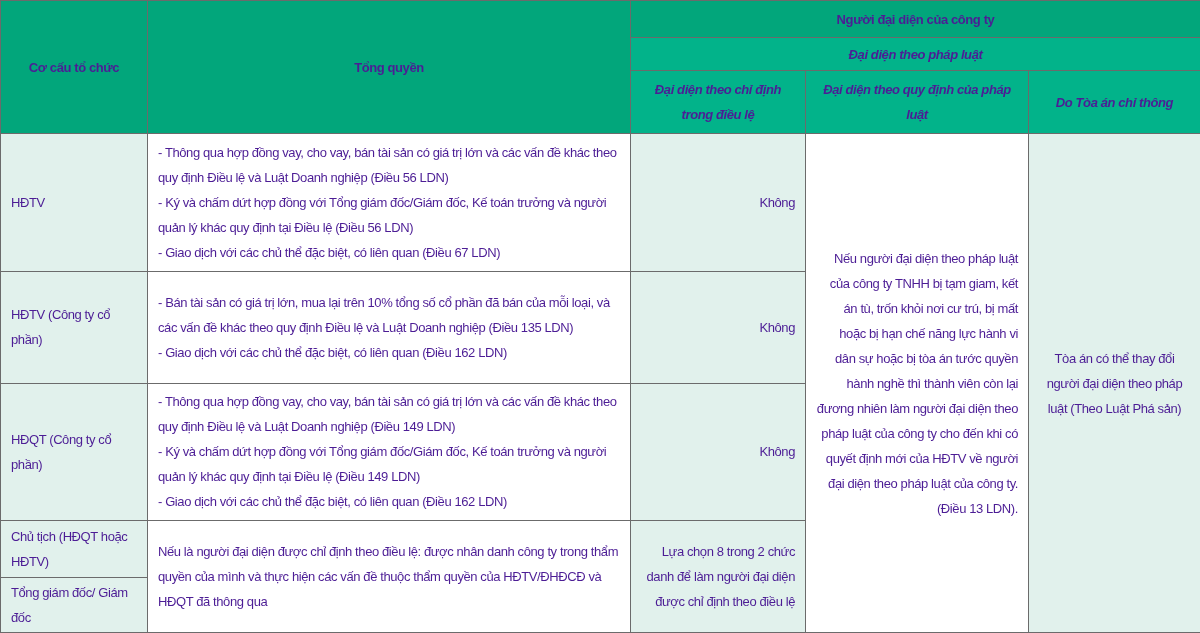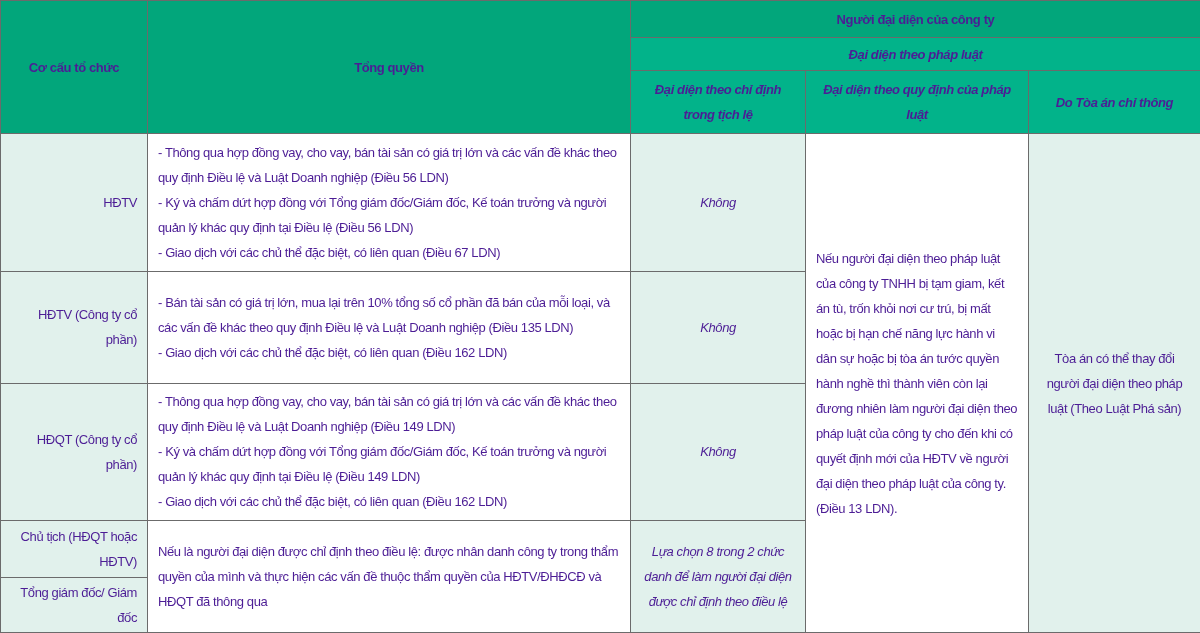--- a/index.html
+++ b/index.html
@@ -23,24 +23,24 @@
   th.hdr {
     background: #02a67b;
     color: #ffffff;
     font-weight: bold;
     text-align: center;
     border-color: #1e6b55;
     font-size: 15.5px;
     line-height: 26px;
   }
   th.hdr.light { background: #02b38a; font-style: italic; }
-  td.org { background: #e1f1ec; text-align: right; padding: 0 6px; }
+  td.org { background: #e1f1ec; text-align: left; padding: 0 6px; }
   td.auth { background: #ffffff; text-align: left; padding-left: 12px; }
-  td.c3 { background: #e1f1ec; text-align: center; font-style: italic; }
-  td.c4 { background: #ffffff; text-align: left; padding: 0 8px; margin-left: 44px; }
+  td.c3 { background: #e1f1ec; text-align: right; }
+  td.c4 { background: #ffffff; text-align: right; padding: 0 8px; margin-left: 44px; }
   td.c5 { background: #e1f1ec; text-align: center; padding: 0 8px; margin-left: 32px; }
   .line { display: block; }
 </style>
 </head>
 <body>
 
 <table class="grid">
   <colgroup>
     <col style="width:147px">
     <col style="width:483px">
@@ -51,21 +51,21 @@
   <tbody>
       <tr style="height:37px">
     <th class="hdr" rowspan="3">Cơ cấu tổ chức</th>
     <th class="hdr" rowspan="3">Tổng quyền</th>
     <th class="hdr" colspan="3">Người đại diện của công ty</th>
   </tr>
   <tr style="height:33px">
     <th class="hdr light" colspan="3">Đại diện theo pháp luật</th>
   </tr>
   <tr style="height:63px">
-    <th class="hdr light">Đại diện theo chỉ định trong tịch lệ</th>
+    <th class="hdr light">Đại diện theo chỉ định trong điều lệ</th>
     <th class="hdr light">Đại diện theo quy định của pháp luật</th>
     <th class="hdr light">Do Tòa án chỉ thông</th>
   </tr>
 
   <tr style="height:137px">
     <td class="org">HĐTV</td>
     <td class="auth">
       <span class="line">- Thông qua hợp đồng vay, cho vay, bán tài sản có giá trị lớn và các vấn đề khác theo quy định Điều lệ và Luật Doanh nghiệp (Điều 56 LDN)</span>
       <span class="line">- Ký và chấm dứt hợp đồng với Tổng giám đốc/Giám đốc, Kế toán trưởng và người quản lý khác quy định tại Điều lệ (Điều 56 LDN)</span>
       <span class="line">- Giao dịch với các chủ thể đặc biệt, có liên quan (Điều 67 LDN)</span>

